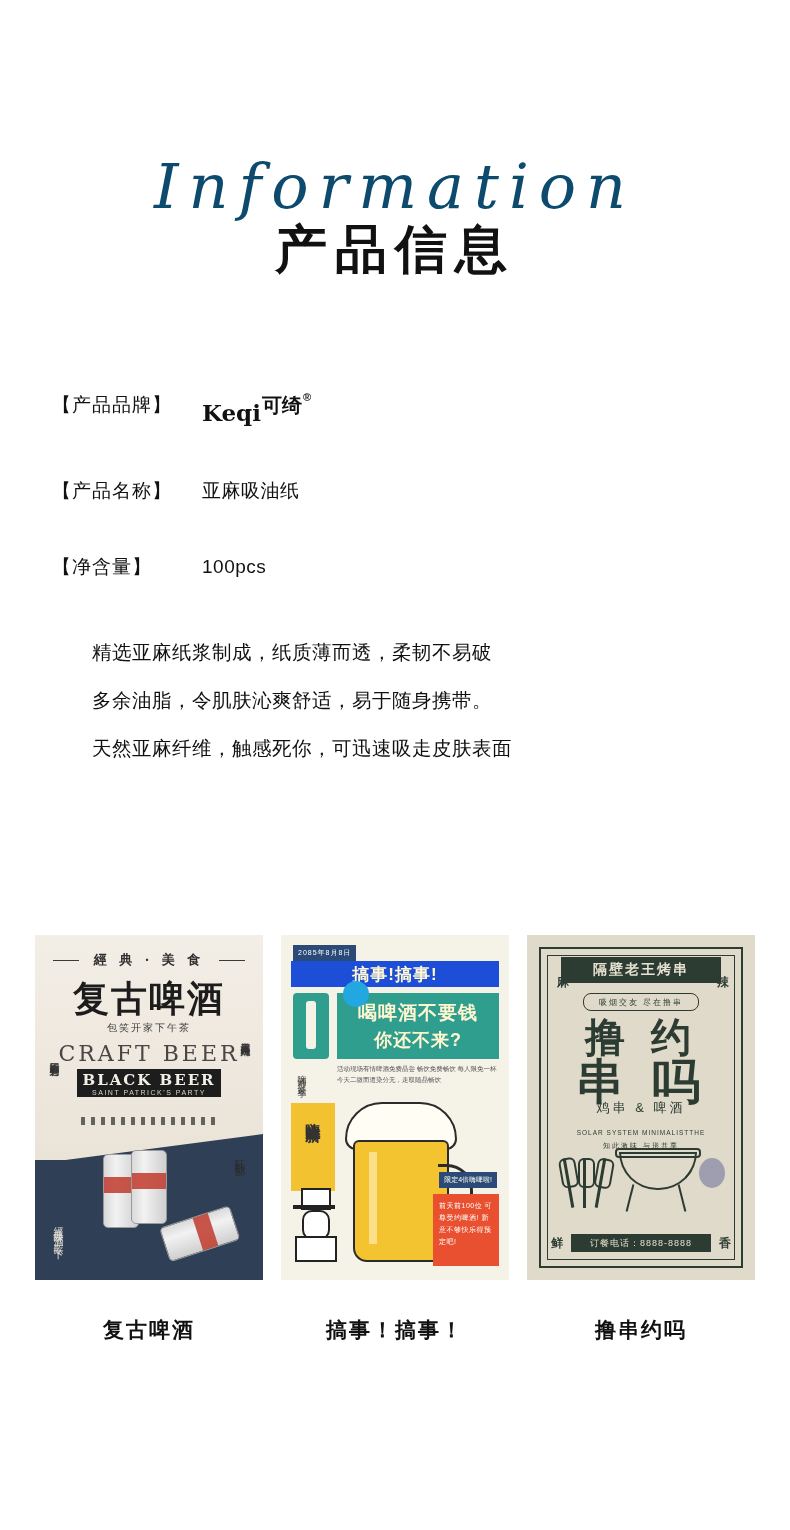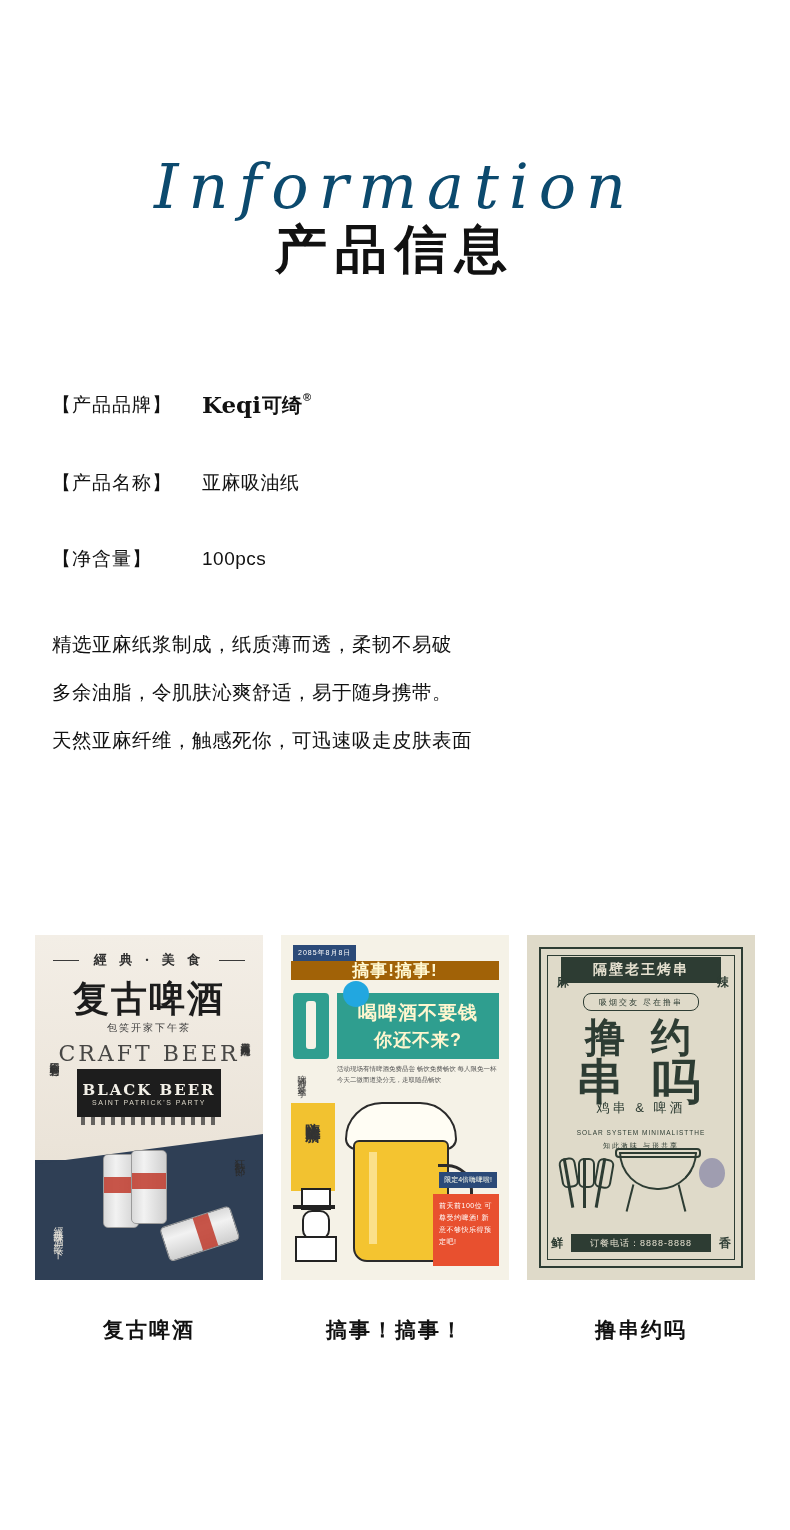--- a/index.html
+++ b/index.html
@@ -70,41 +70,42 @@
     display:inline-flex;
     align-items:flex-start;
     font-weight:bold;
     font-size:22px;
     letter-spacing:0px;
   }
   .brand-mark .en{
     font-family:"DejaVu Serif","Liberation Serif",serif;
     font-weight:bold;
     font-size:23px;
+    margin-top:8px;
   }
   .brand-mark .cn{
     font-size:20px;
     font-weight:bold;
     margin-left:1px;
   }
   .brand-mark .reg{
     font-size:11px;
     line-height:1;
     position:relative;
     top:2px;
     margin-left:1px;
   }
   .desc-row .info-value{
     line-height:48px;
     font-size:19.5px;
   }
   .desc-row .info-label{
     line-height:48px;
   }
-  .desc-line{display:block;white-space:nowrap;}
+  .desc-line{display:block;white-space:nowrap;margin-left:40px;}
 
   
   .posters{
     position:absolute;
     top:935px;
     left:0;right:0;
     display:flex;
     justify-content:center;
     gap:18px;
   }
@@ -150,21 +151,21 @@
   .p1 .subcn{
     position:absolute;top:86px;left:0;right:0;text-align:center;
     font-size:10px;letter-spacing:2px;color:#3c3c3c;
   }
   .p1 .craft{
     position:absolute;top:106px;left:12px;right:12px;text-align:center;
     font-family:"DejaVu Serif",serif;font-size:22px;letter-spacing:3px;color:#2b2b2b;
     opacity:.85;
   }
   .p1 .blackband{
-    position:absolute;top:134px;left:42px;right:42px;height:48px;background:#1d1d1d;
+    position:absolute;top:134px;left:42px;right:42px;height:28px;background:#1d1d1d;
     display:flex;flex-direction:column;align-items:center;justify-content:center;
   }
   .p1 .blackband .l1{color:#f2efe7;font-family:"DejaVu Serif",serif;font-size:15px;letter-spacing:2px;font-weight:bold;}
   .p1 .blackband .l2{color:#d9d4c6;font-size:7px;letter-spacing:1.5px;}
   .p1 .sidel{position:absolute;top:120px;left:12px;font-size:10px;line-height:15px;color:#333;writing-mode:vertical-rl;}
   .p1 .sider{position:absolute;top:100px;right:10px;font-size:10px;line-height:15px;color:#333;writing-mode:vertical-rl;}
   .p1 .dots{position:absolute;top:182px;left:46px;right:46px;height:8px;
      background:repeating-linear-gradient(90deg,#2a2a2a 0 4px,transparent 4px 10px);opacity:.7;}
   .p1 .navy{
     position:absolute;left:0;right:0;bottom:0;height:120px;background:#2f3f55;
@@ -191,21 +192,21 @@
   .p1 .vtextr{position:absolute;bottom:120px;right:16px;writing-mode:vertical-rl;font-size:11px;color:#2c2c2c;letter-spacing:3px;}
 
   
   .p2{background:#f3f1e6;}
   .p2 .bg{position:absolute;inset:0;background:#f5f2e7;}
   .p2 .tag{
     position:absolute;top:10px;left:12px;background:#2b4a78;color:#fff;
     font-size:7px;padding:3px 5px;letter-spacing:1px;
   }
   .p2 .greenband{
-    position:absolute;top:26px;left:10px;right:10px;height:19px;background:#a16207;
+    position:absolute;top:26px;left:10px;right:10px;height:26px;background:#1d4ed8;
     display:flex;align-items:center;justify-content:center;
   }
   .p2 .greenband span{color:#fff8d2;font-size:17px;font-weight:bold;letter-spacing:1px;}
   .p2 .tealbox{
     position:absolute;top:58px;left:56px;right:10px;height:66px;background:#2f9e8f;
     display:flex;flex-direction:column;align-items:center;justify-content:center;
   }
   .p2 .tealbox .t1{color:#fff6cf;font-size:19px;font-weight:bold;letter-spacing:1px;}
   .p2 .tealbox .t2{color:#fff6cf;font-size:18px;font-weight:bold;letter-spacing:1px;margin-top:2px;}
   .p2 .bottle{

